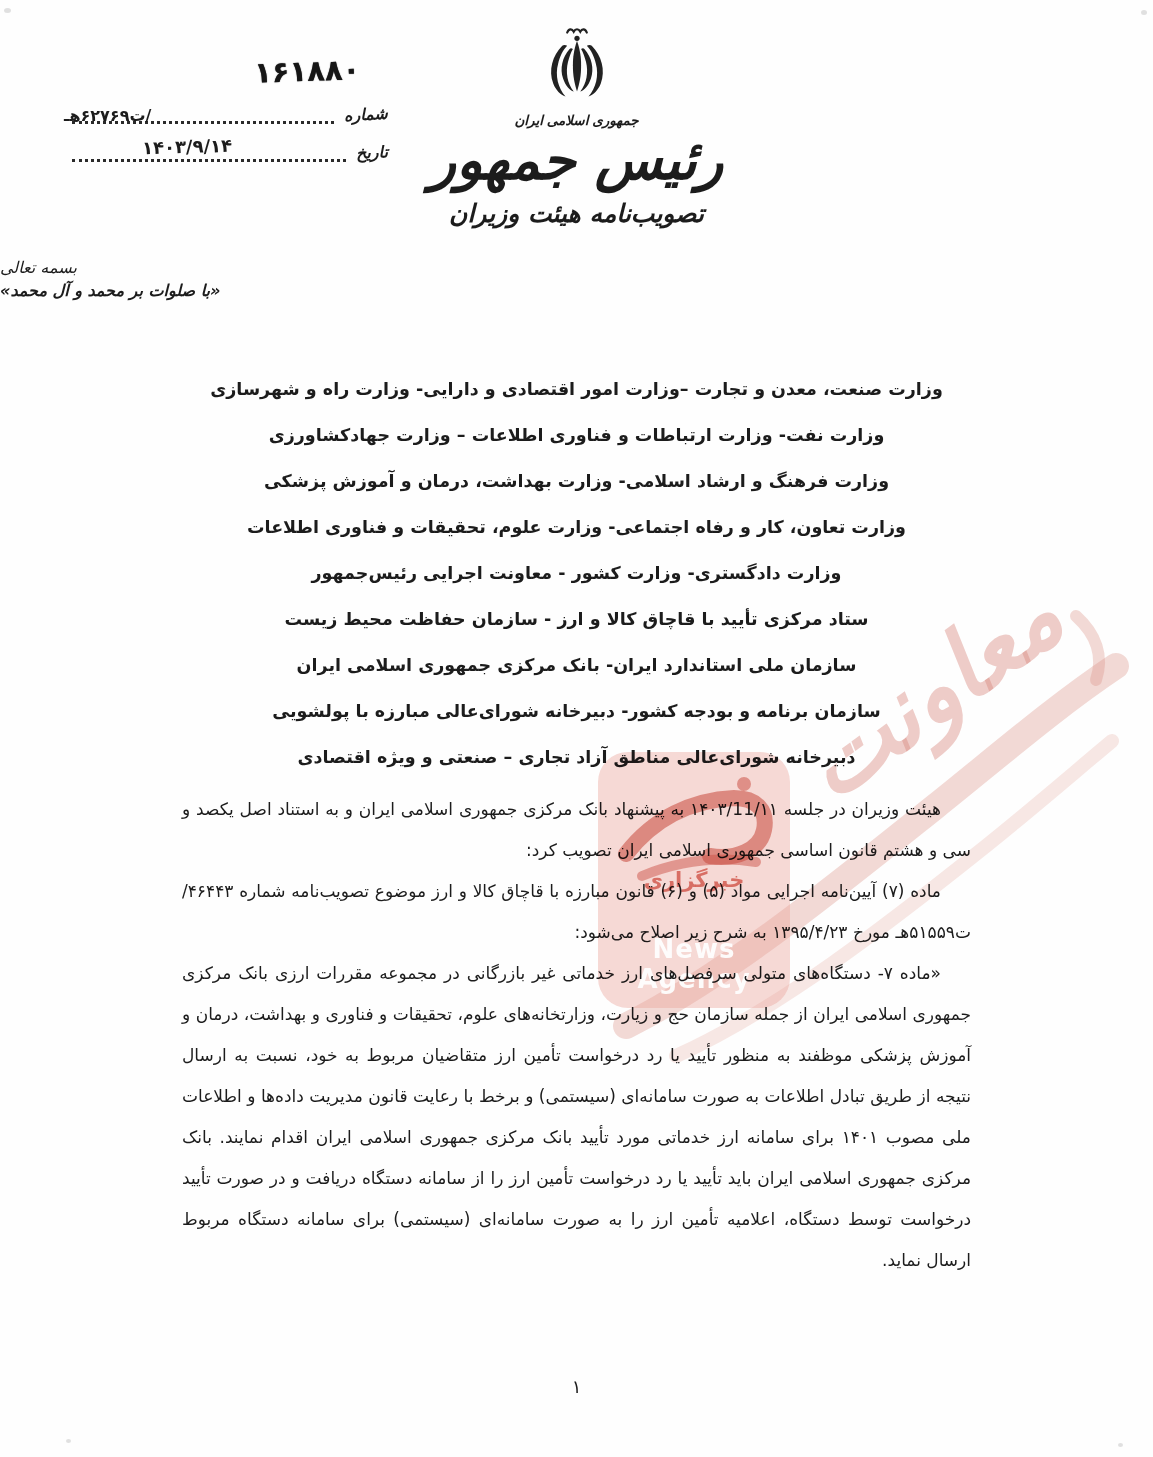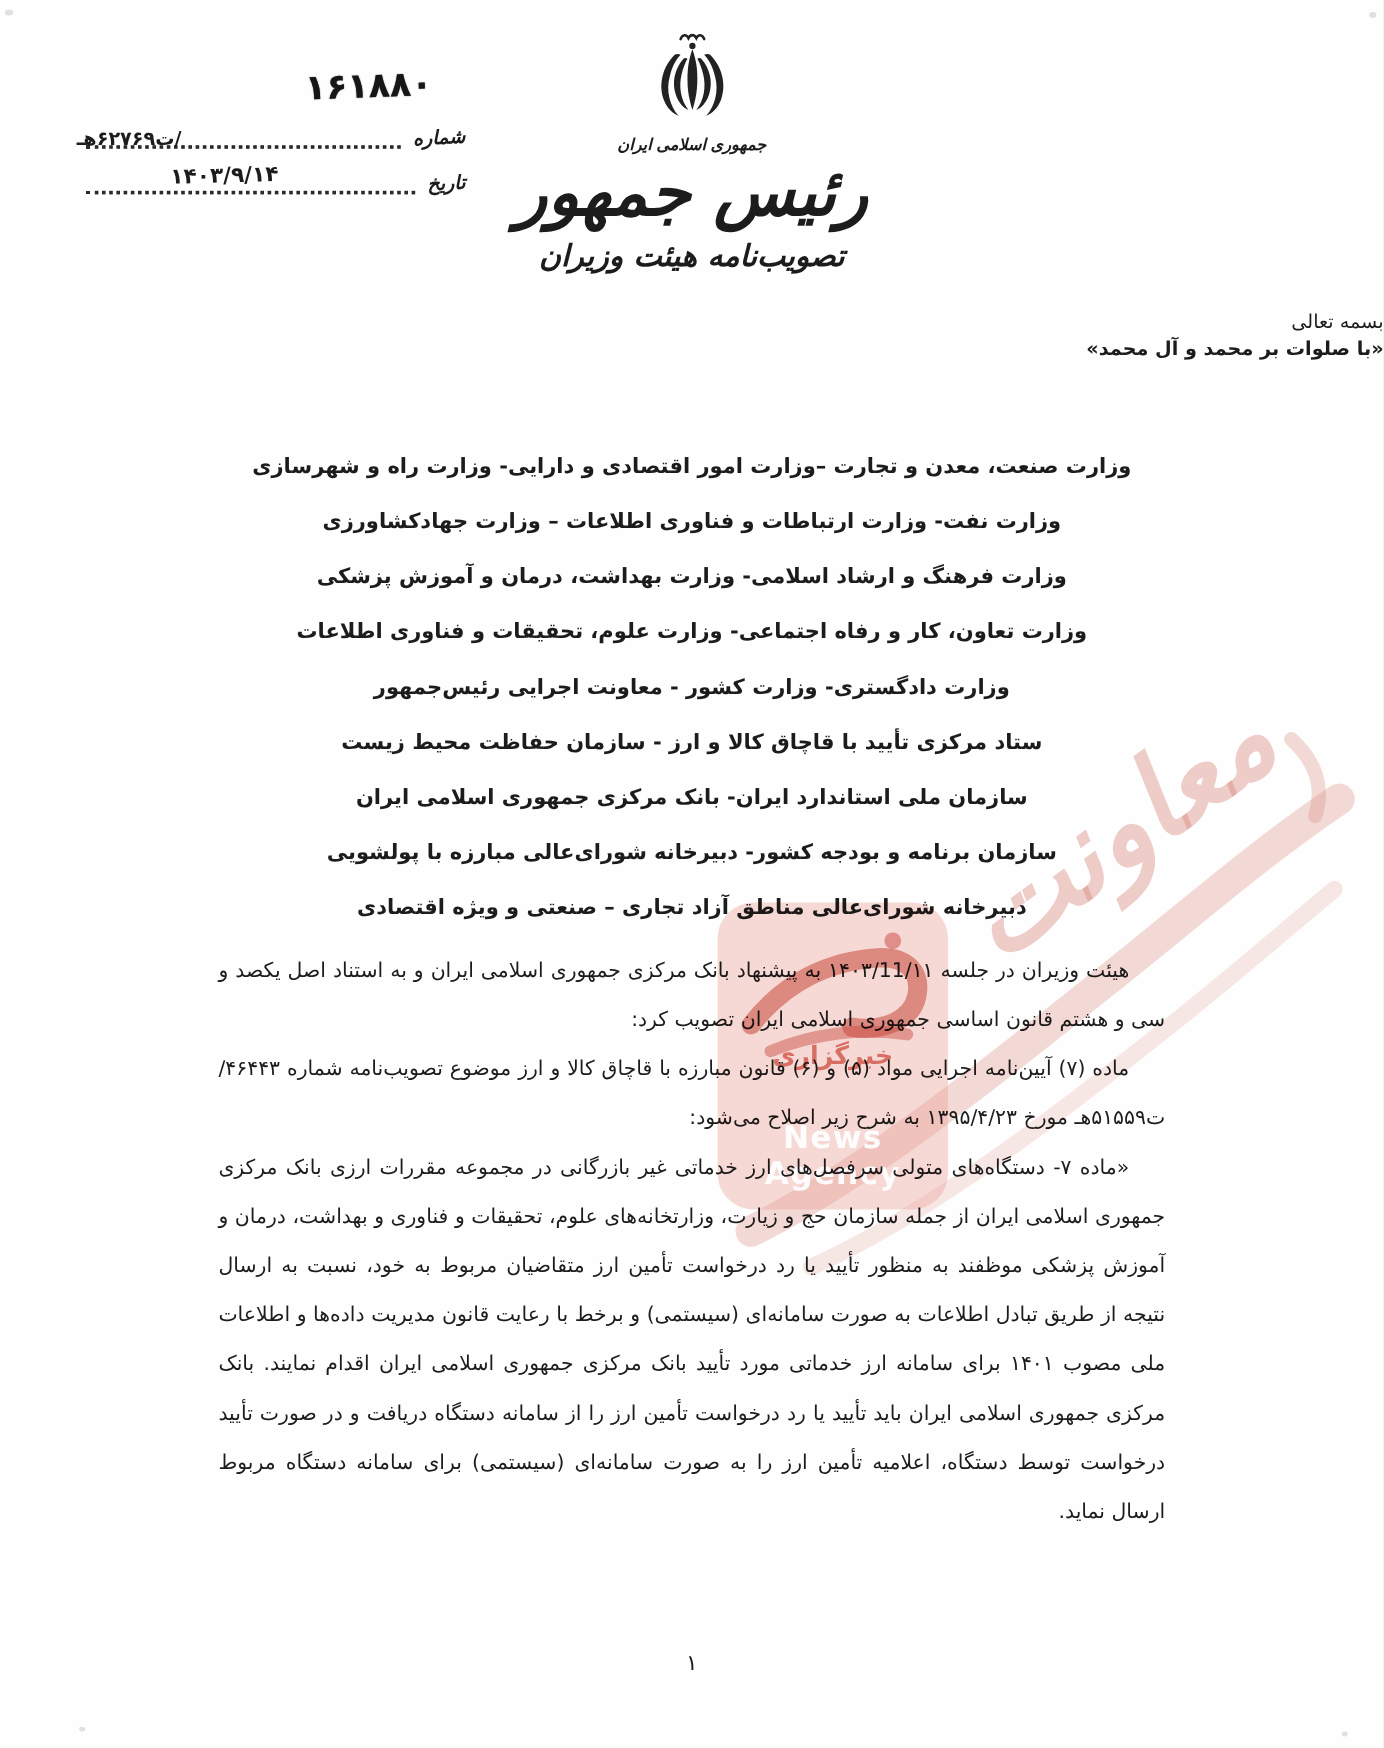--- a/index.html
+++ b/index.html
@@ -78,21 +78,21 @@
   }
   .doc-type {
     margin-top: 8px;
     font-family: "DejaVu Serif", serif; font-style: italic;
     font-size: 25px; font-weight: 700;
   }
 
   
   .invocation {
     position: absolute; left: 0; right: 0; top: 258px;
-    text-align: right; direction: rtl;
+    text-align: left; direction: rtl; font-style: italic;
   }
   .besmele { font-size: 16px; }
   .salawat { margin-top: 4px; font-size: 16px; font-weight: 700; }
 
   
   .recipients {
     position: absolute; left: 175px; right: 175px; top: 366px;
     direction: rtl; text-align: center;
   }
   .recipient-line {

